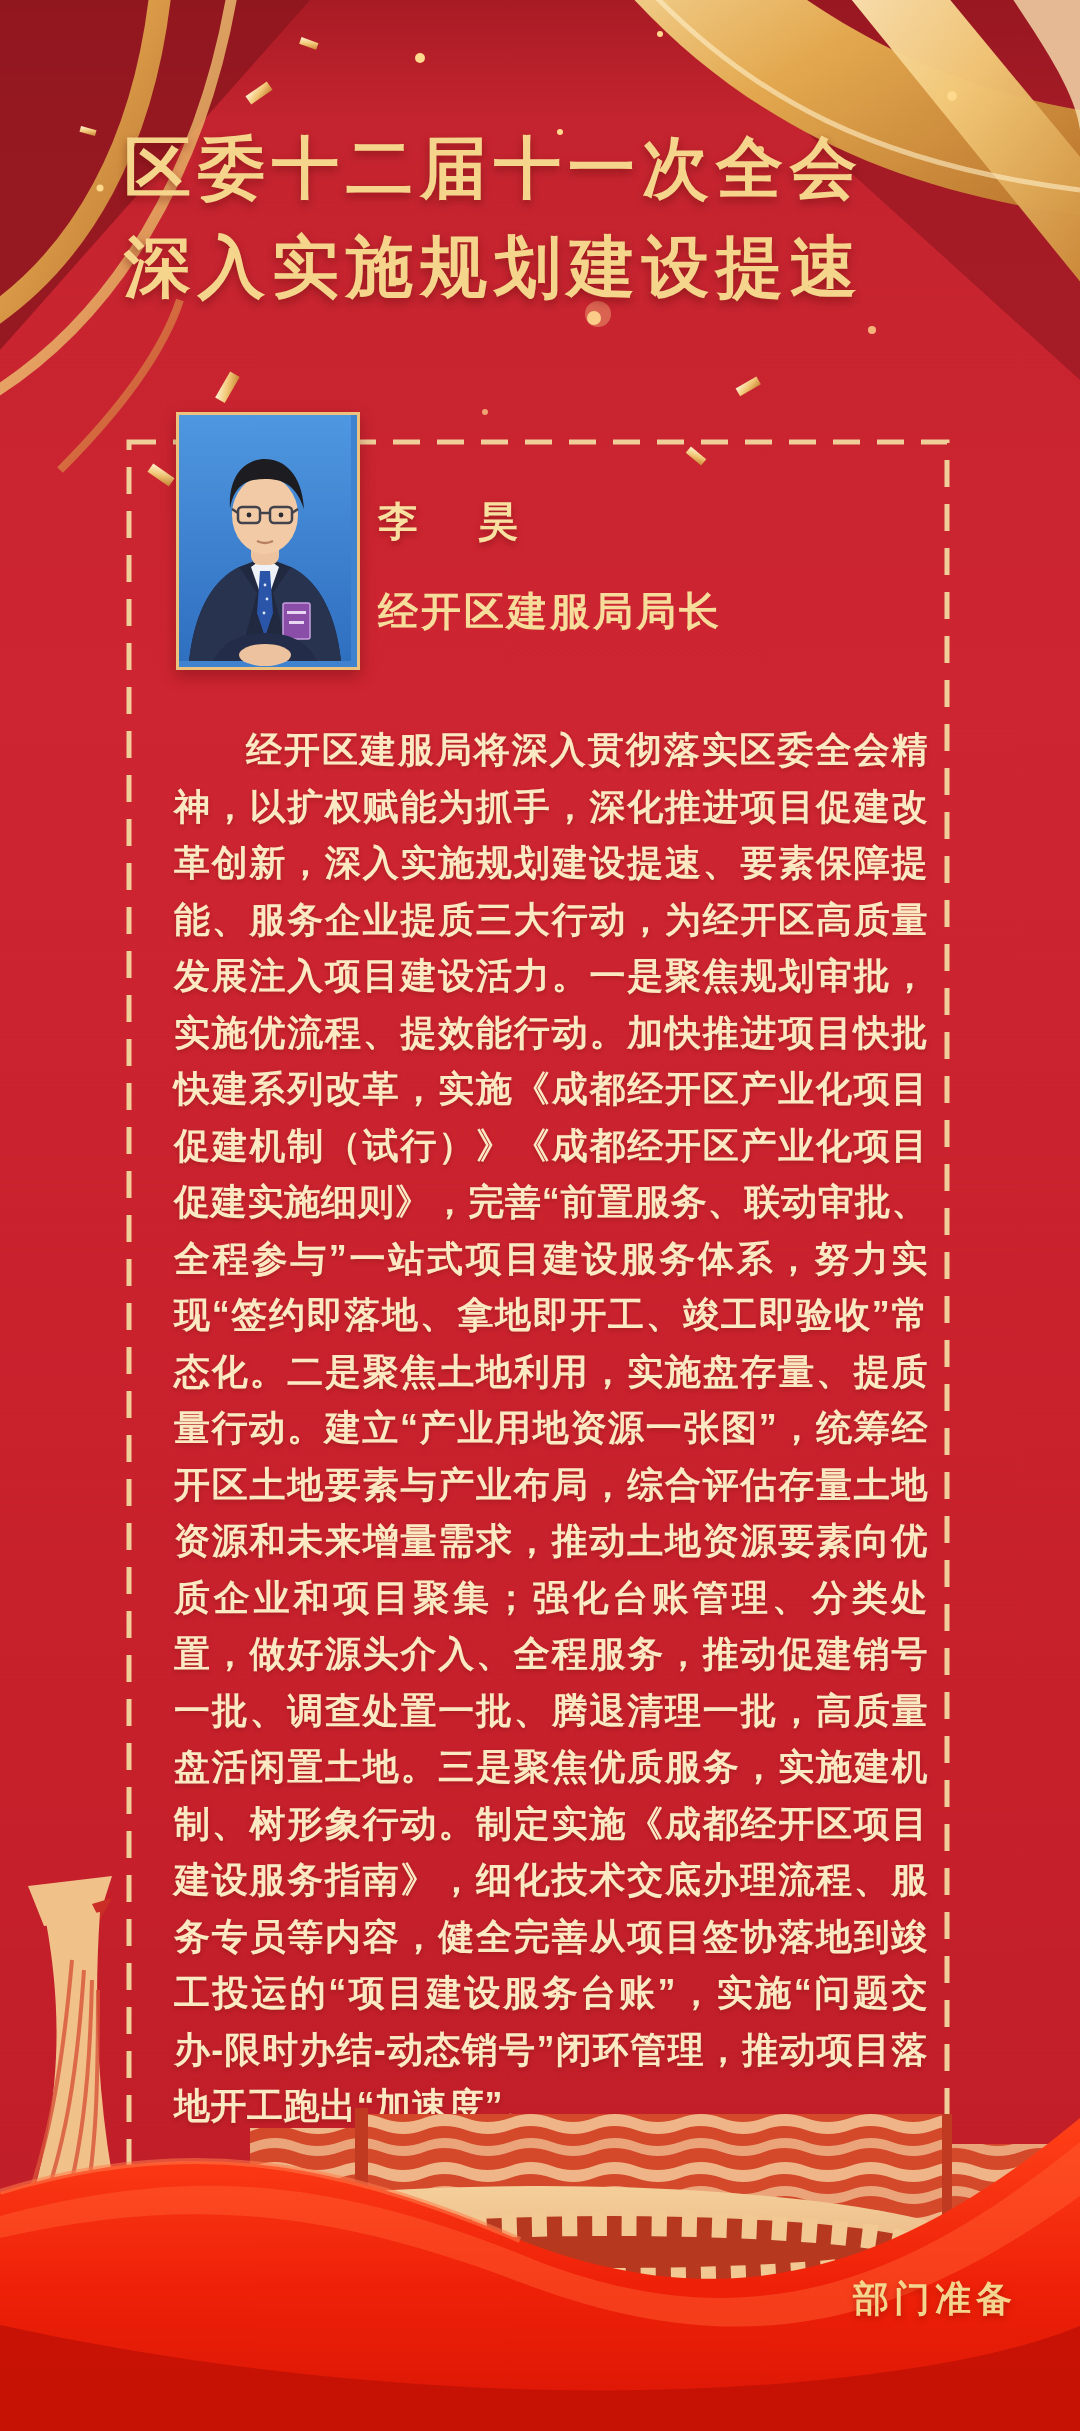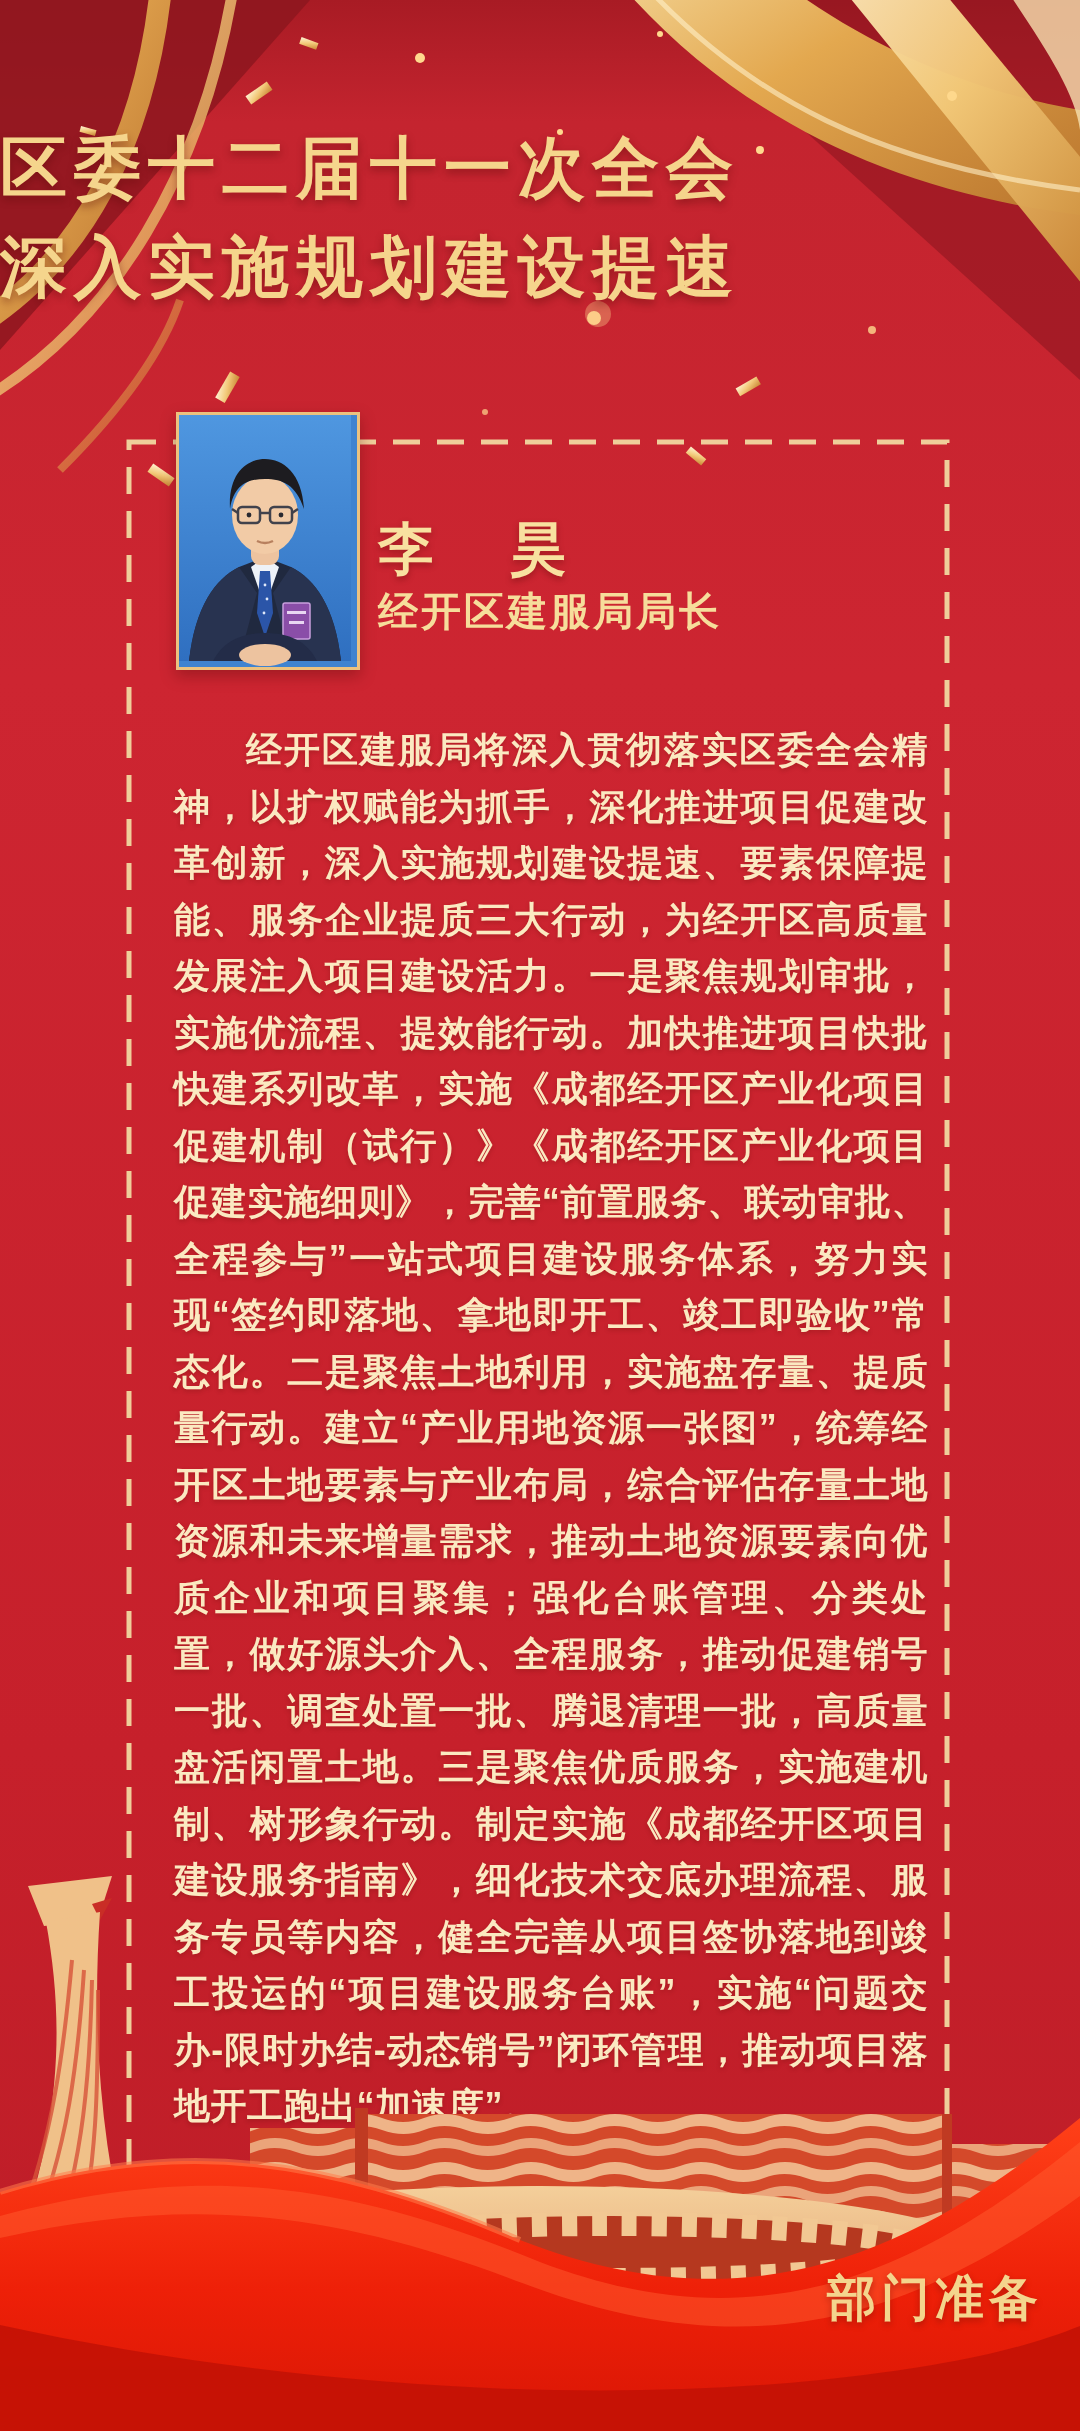--- a/index.html
+++ b/index.html
@@ -4,54 +4,54 @@
 <style>
   html,body{margin:0;padding:0;background:#7d141c;}
   .poster{
     position:relative;width:1080px;height:2431px;overflow:hidden;
     font-family:"Liberation Sans",sans-serif;
     background:linear-gradient(180deg,#a81b24 0%,#c4242f 5%,#cd2531 28%,#c6202b 72%,#bd1d27 100%);
   }
   .layer{position:absolute;left:0;top:0;}
   
   .title-wrap{
-    position:absolute;left:0;top:118px;width:988px;text-align:left;z-index:5;
+    position:absolute;left:0;top:118px;width:988px;text-align:center;z-index:5;
   }
   .title-line{
     font-size:67px;font-weight:800;letter-spacing:7px;line-height:99px;
     color:#f5d58c;text-shadow:0 4px 8px rgba(90,10,8,.45);
   }
   
   .photo-frame{
     position:absolute;left:176px;top:412px;width:178px;height:252px;
     border:3px solid #ecc27f;background:#3f83d0;z-index:6;box-shadow:0 6px 14px rgba(80,8,8,.35);
   }
   .photo-frame svg{display:block;}
   .speaker-name{
-    position:absolute;left:378px;top:512px;z-index:6;
-    font-size:56px;font-weight:800;color:#f8e1a0;letter-spacing:10px;
+    position:absolute;left:378px;top:494px;z-index:6;
+    font-size:40px;font-weight:800;color:#f8e1a0;letter-spacing:10px;
     text-shadow:0 3px 6px rgba(90,10,8,.4);white-space:nowrap;
   }
   .speaker-role{
     position:absolute;left:378px;top:584px;z-index:6;
     font-size:40px;font-weight:700;color:#f6dd9b;letter-spacing:3px;white-space:nowrap;
   }
   
   .speech{
     position:absolute;left:166px;top:714px;width:754px;z-index:6;
     font-size:36px;line-height:56.5px;font-weight:700;color:#fbe9c1;
     text-align:justify;text-indent:2em;letter-spacing:.5px;margin:8px;
     text-shadow:0 2px 4px rgba(100,15,10,.3);
   }
   
   .slogan{
     position:absolute;left:790px;top:2268px;width:290px;text-align:center;z-index:9;
   }
   .slogan-line{
-    font-size:49px;font-weight:800;color:#f4d58d;letter-spacing:5px;line-height:61px;
+    font-size:36px;font-weight:800;color:#f4d58d;letter-spacing:5px;line-height:61px;
     text-shadow:0 3px 6px rgba(120,15,5,.45);
   }
   svg{overflow:visible;}
 </style>
 </head>
 <body>
 
 <div class="poster">
 
   <svg class="layer" width="1080" height="470" viewBox="0 0 1080 470">

